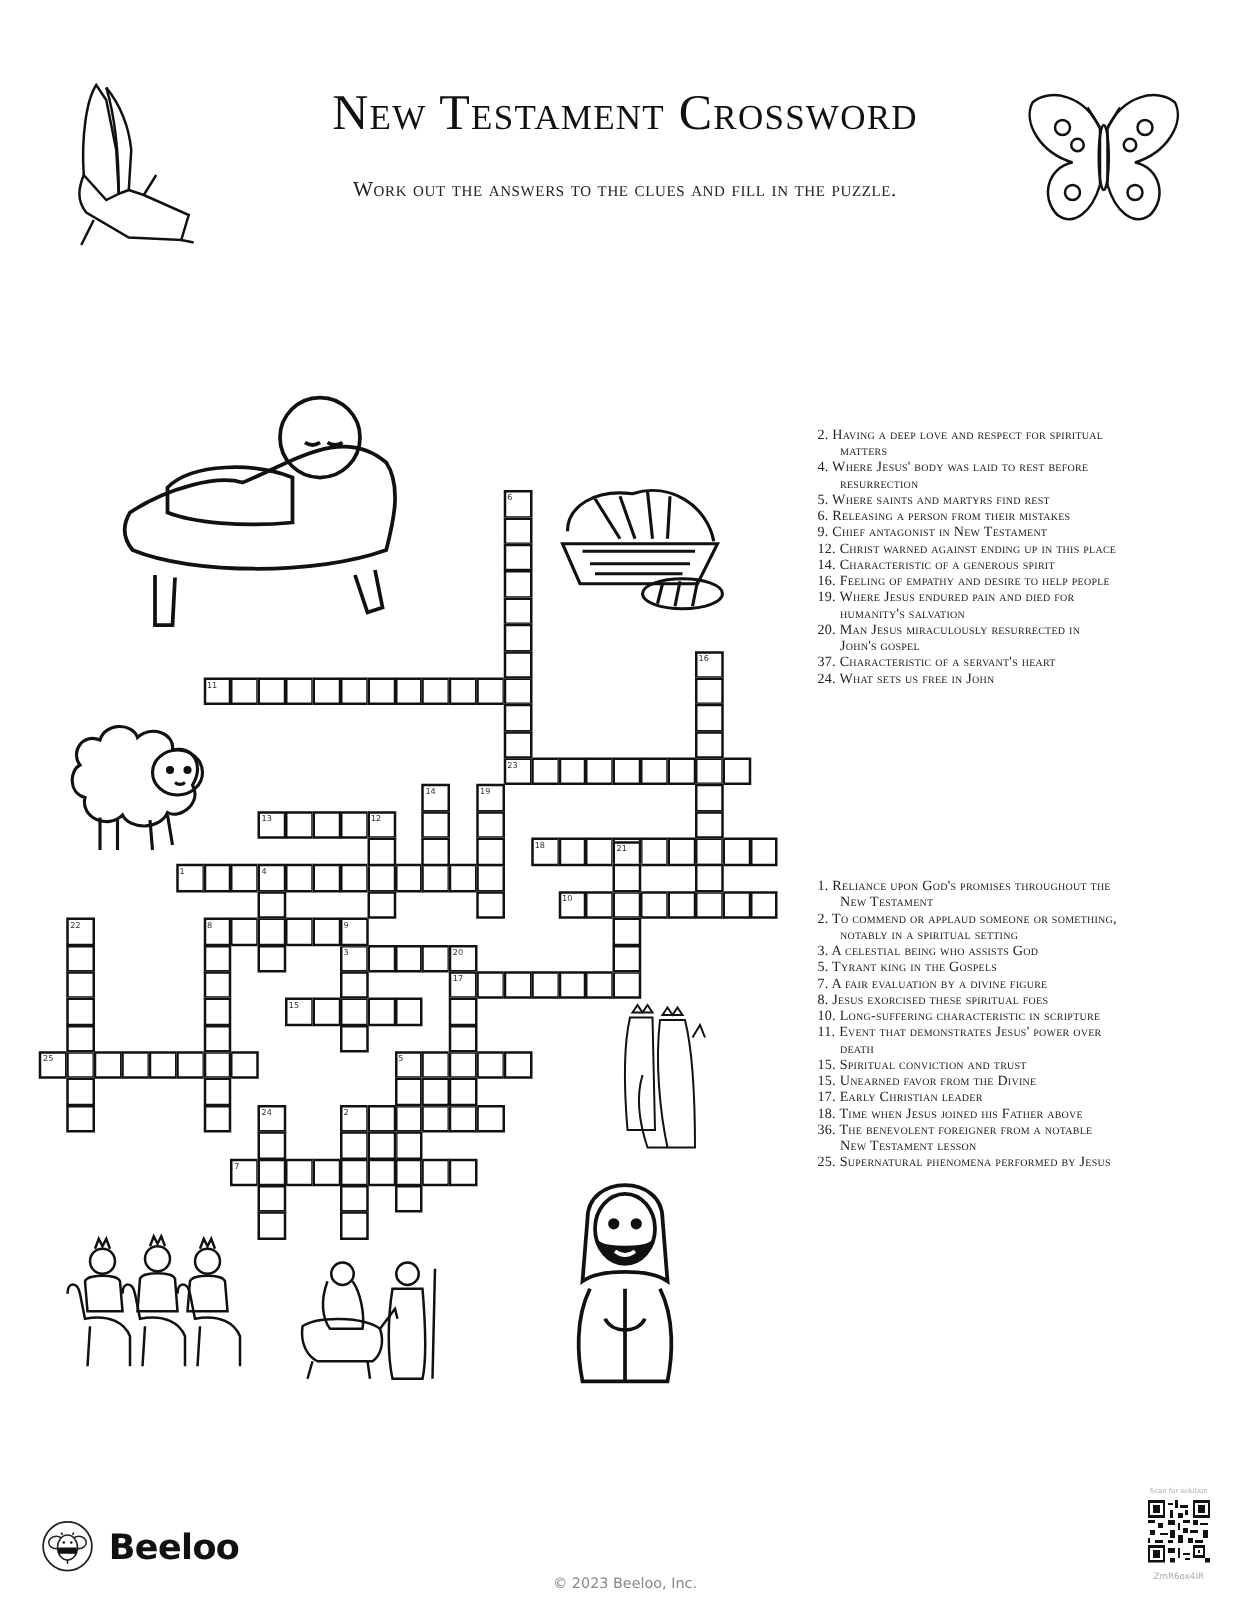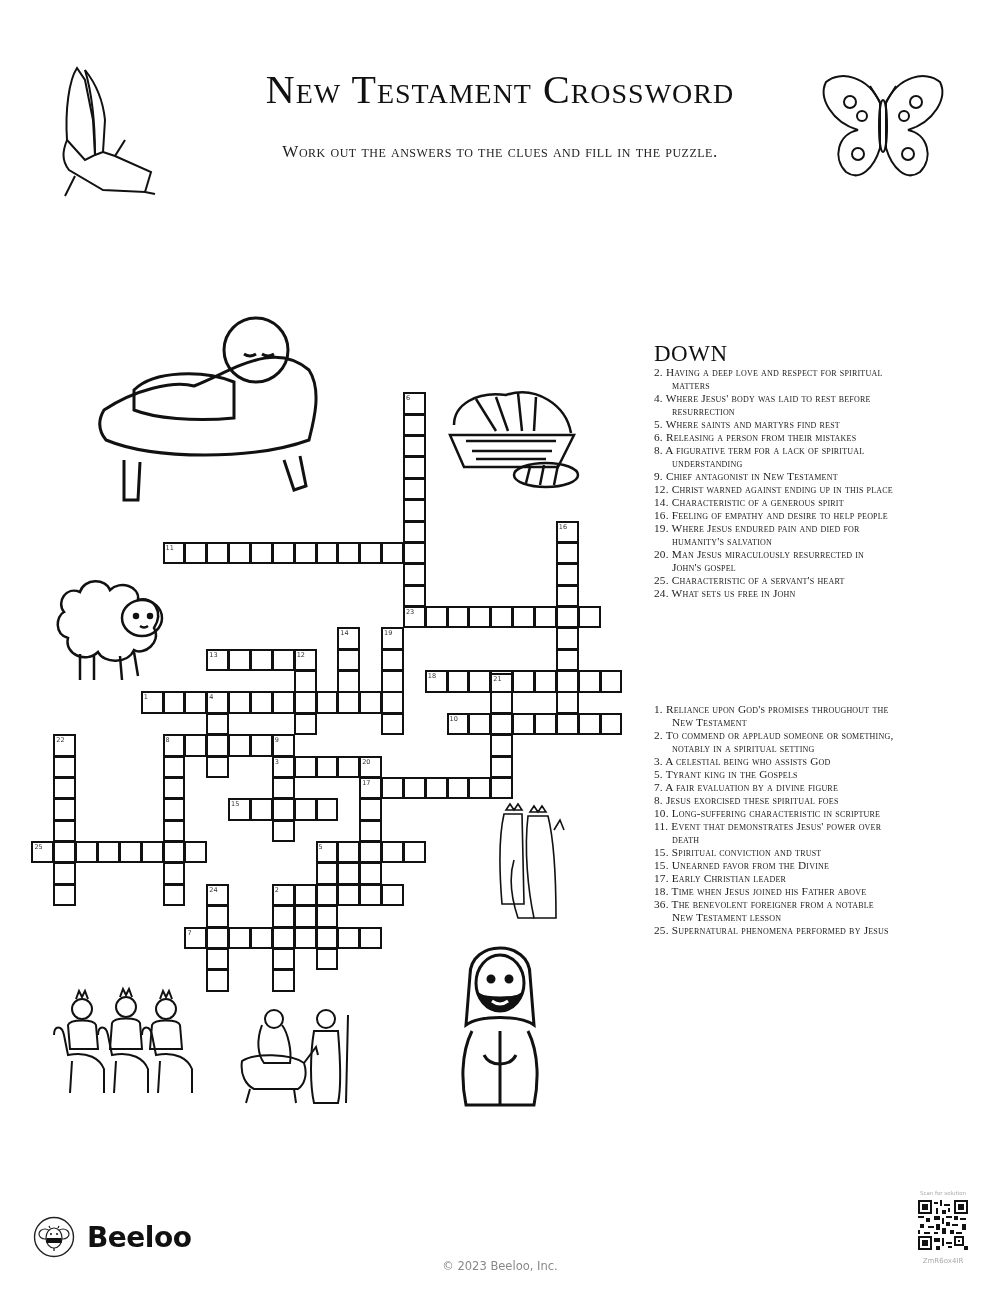--- a/index.html
+++ b/index.html
@@ -363,57 +363,53 @@
       <span class="num">24</span>
     </div>
     <div class="cell" style="left: 206.25px; top: 905.18px;"></div>
     <div class="cell" style="left: 206.25px; top: 947.92px;"></div>
     <div class="cell" style="left: 206.25px; top: 969.29px;"></div>
     <div class="cell" style="left: 337.35px; top: 862.44px;"></div>
     <div class="cell" style="left: 293.65px; top: 905.18px;"></div>
   </div>
 
 <div class="clues" style="top:342px">
-  <h2>DOWN</h2>
   <div id="down-list">
       <div class="clue">
         <span class="txt">2. Having a deep love and respect for spiritual matters</span>
       </div>
       <div class="clue">
         <span class="txt">4. Where Jesus' body was laid to rest before resurrection</span>
       </div>
       <div class="clue">
         <span class="txt">5. Where saints and martyrs find rest</span>
       </div>
       <div class="clue">
         <span class="txt">6. Releasing a person from their mistakes</span>
       </div>
       <div class="clue">
-        <span class="txt">8. A figurative term for a lack of spiritual understanding</span>
-      </div>
-      <div class="clue">
         <span class="txt">9. Chief antagonist in New Testament</span>
       </div>
       <div class="clue">
         <span class="txt">12. Christ warned against ending up in this place</span>
       </div>
       <div class="clue">
         <span class="txt">14. Characteristic of a generous spirit</span>
       </div>
       <div class="clue">
         <span class="txt">16. Feeling of empathy and desire to help people</span>
       </div>
       <div class="clue">
         <span class="txt">19. Where Jesus endured pain and died for humanity's salvation</span>
       </div>
       <div class="clue">
         <span class="txt">20. Man Jesus miraculously resurrected in John's gospel</span>
       </div>
       <div class="clue">
-        <span class="txt">25. Characteristic of a servant's heart</span>
+        <span class="txt">37. Characteristic of a servant's heart</span>
       </div>
       <div class="clue">
         <span class="txt">24. What sets us free in John</span>
       </div>
     </div>
 </div>
 
 <div class="clues" style="top:703px">
   <div id="across-list">
       <div class="clue">

